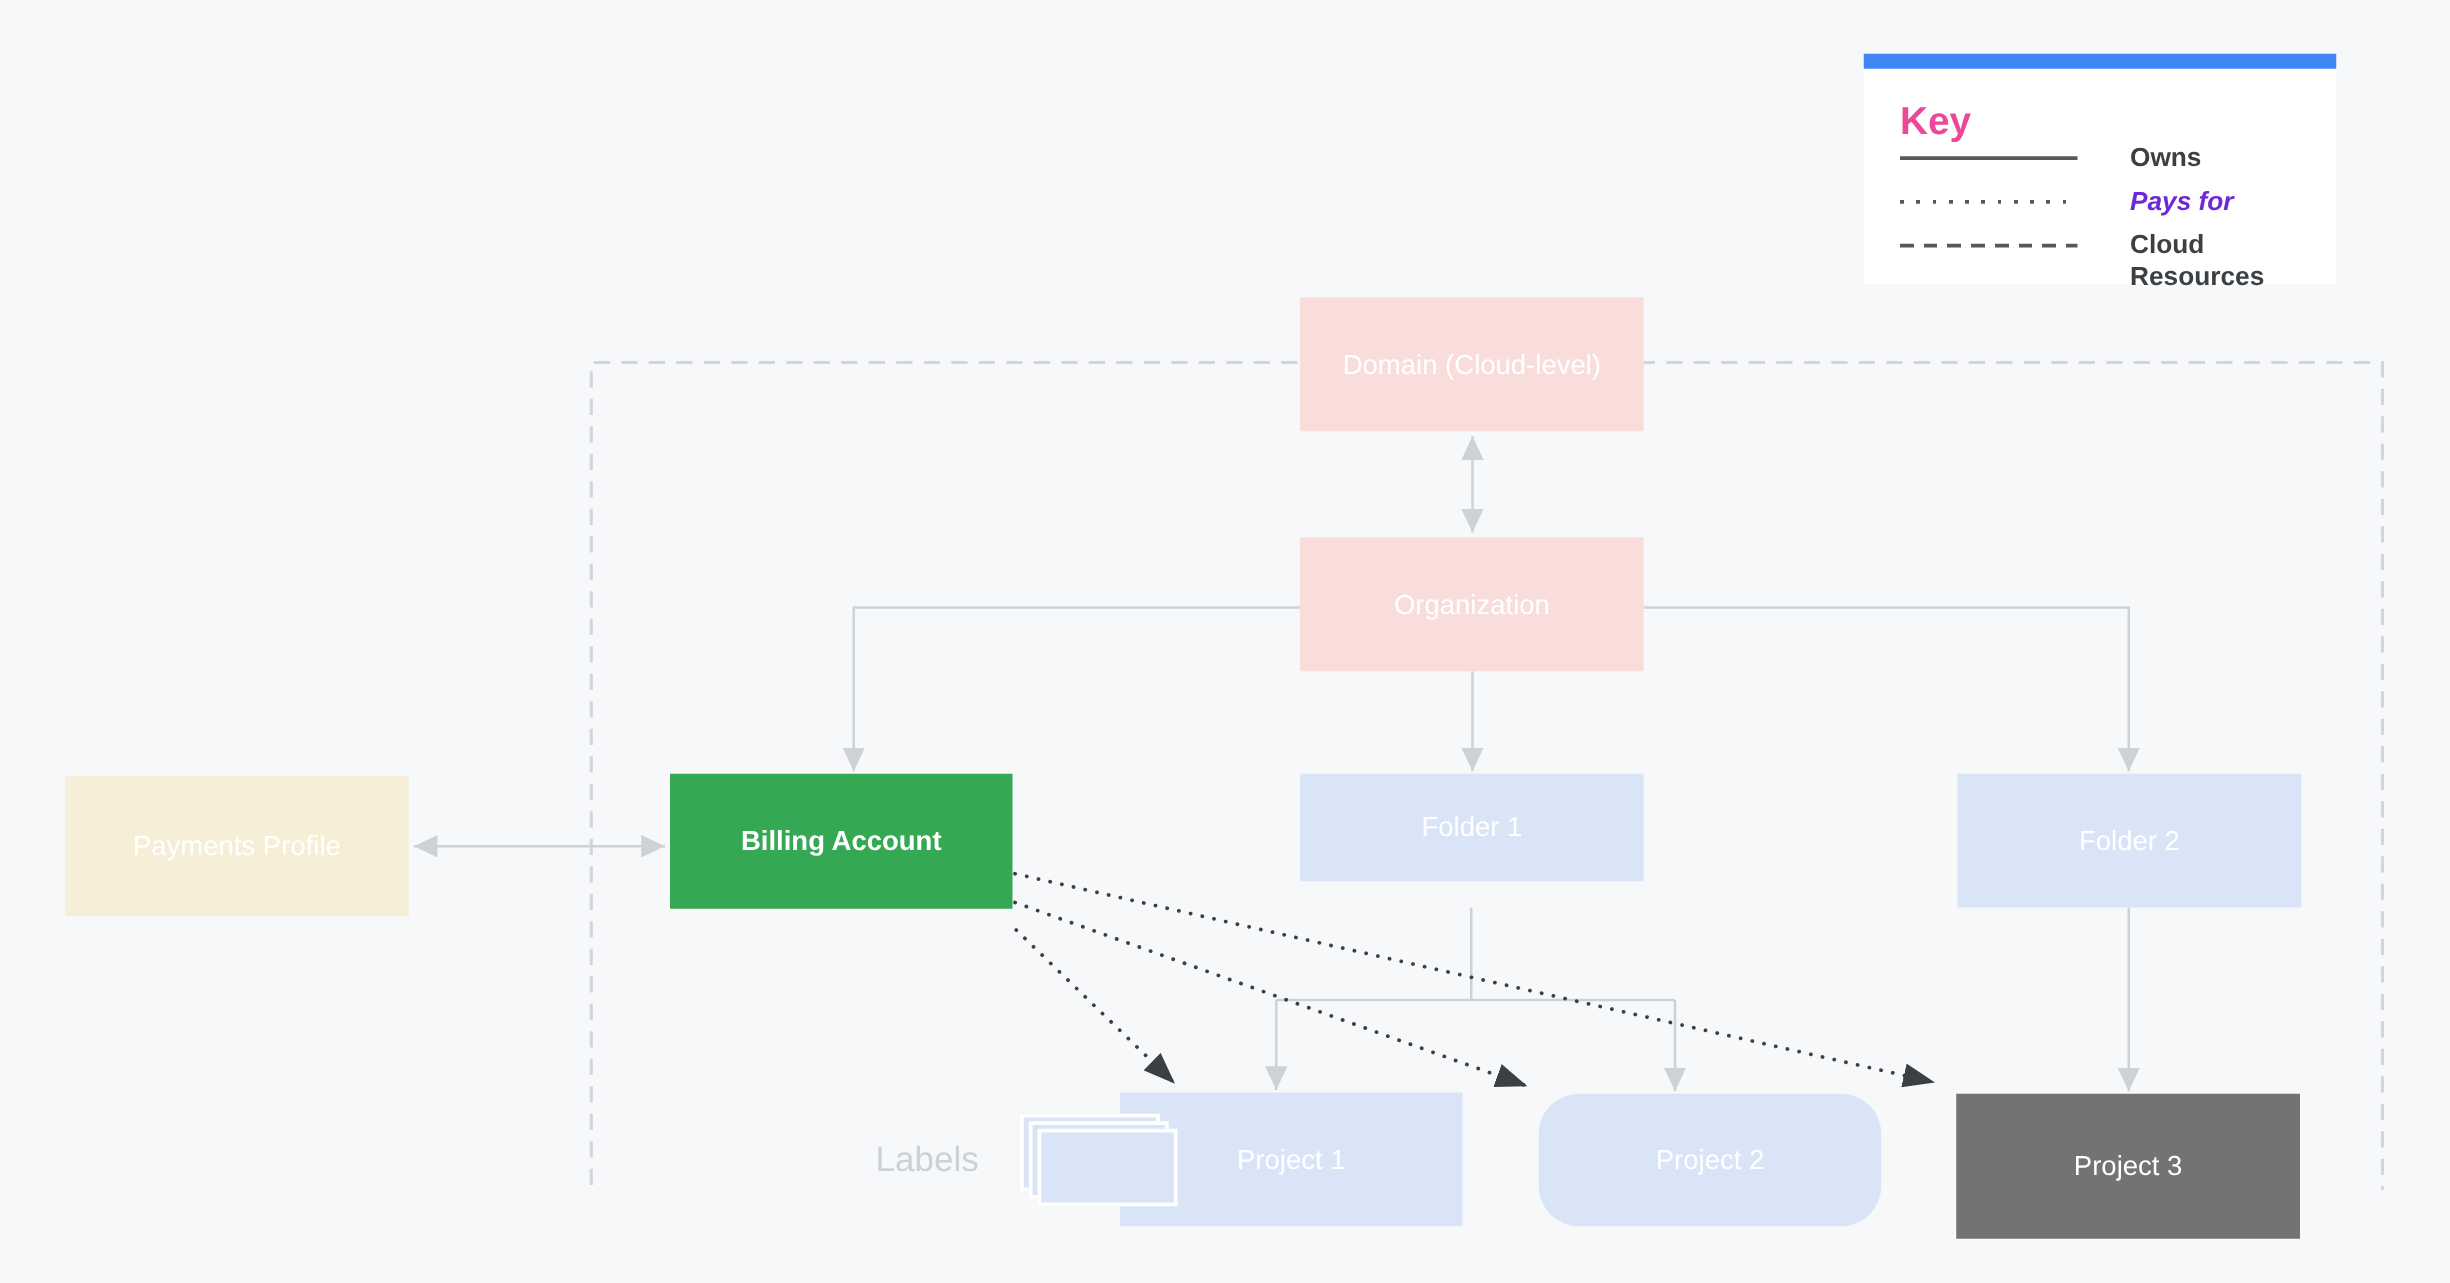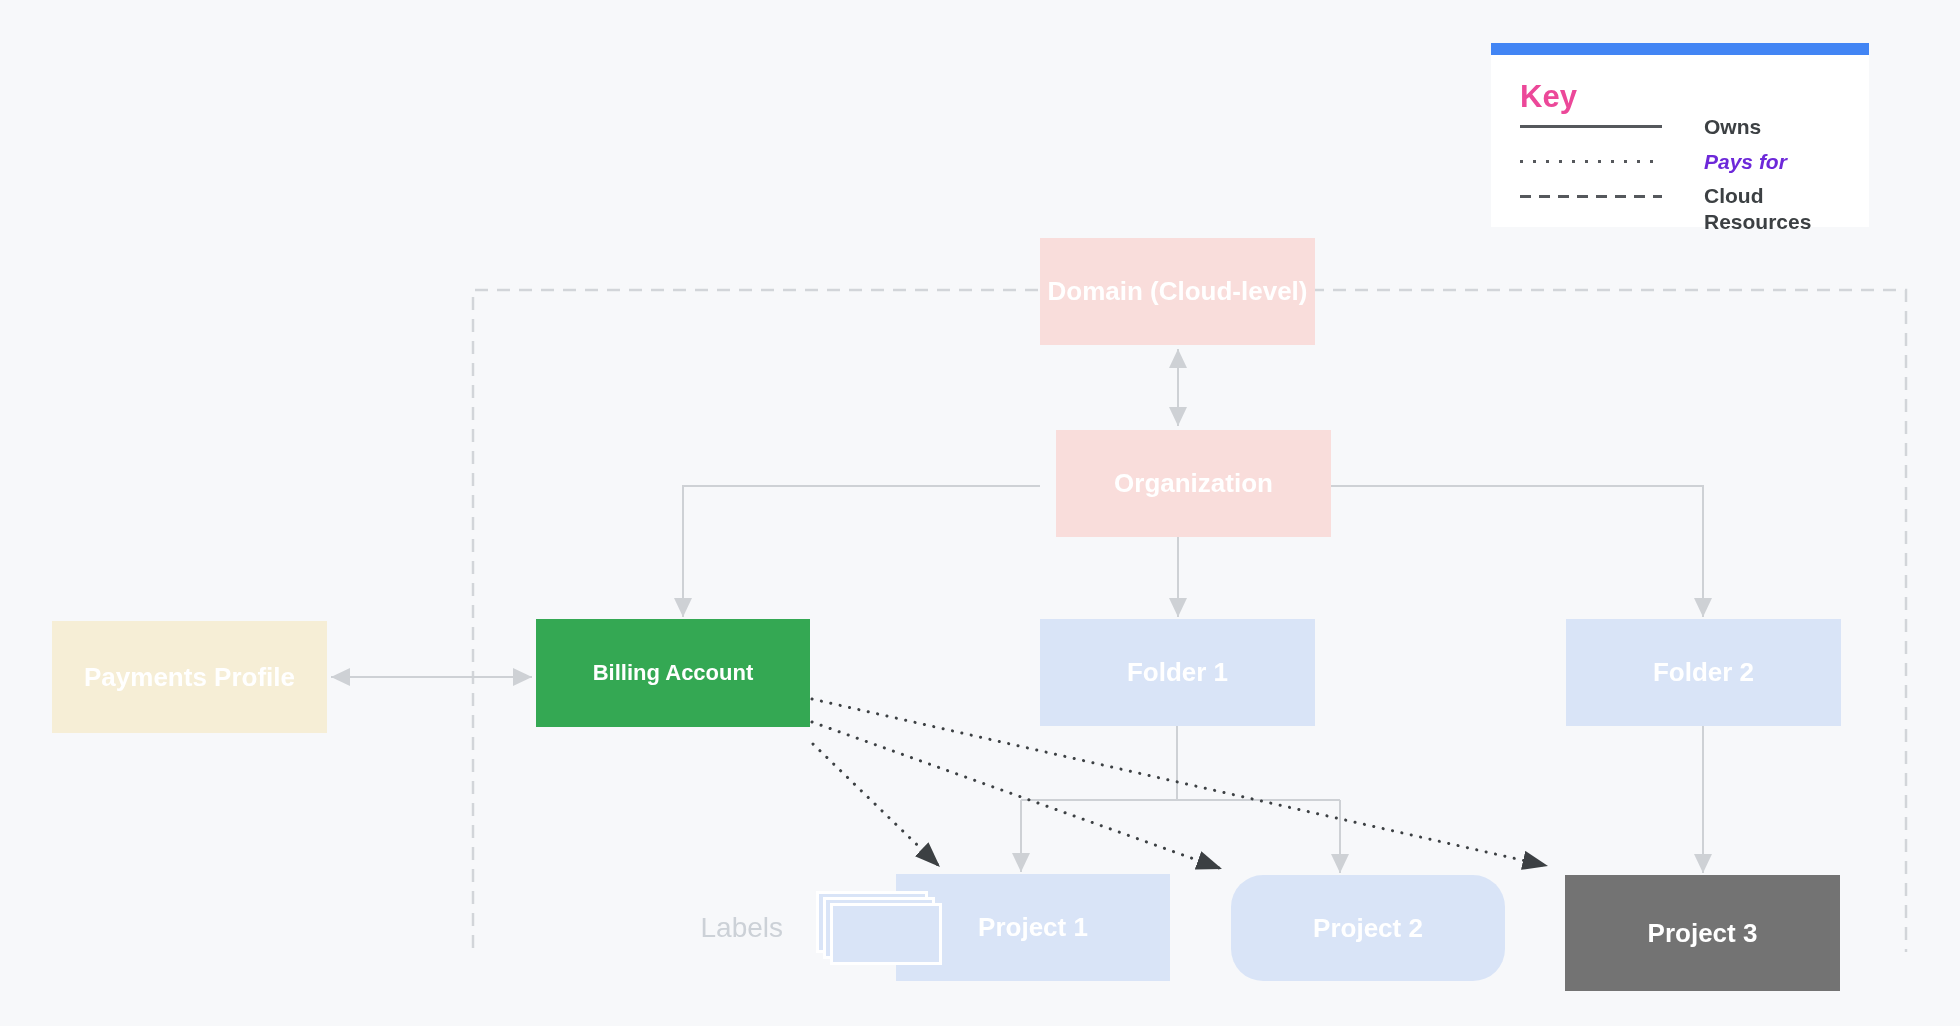--- a/index.html
+++ b/index.html
@@ -26,22 +26,22 @@
     left: 0;
     top: 0;
     width: 1960px;
     height: 1026px;
   }
   .node {
     position: absolute;
     display: flex;
     align-items: center;
     justify-content: center;
-    font-size: 26px;
-    font-weight: 700;
+    font-size: 22px;
+    font-weight: 400;
     text-align: center;
   }
   .node.bold {
     font-weight: 700;
     font-size: 22px;
   }
   .labels-caption {
     position: absolute;
     left: 633px;
     top: 912px;
@@ -140,33 +140,33 @@
     <path d="M812,699 L1548,866" fill="none" stroke="#3c4043" stroke-width="3" stroke-dasharray="0.1 9.5" stroke-linecap="round" marker-end="url(#da)"></path>
     <path d="M812,722 L1222,869" fill="none" stroke="#3c4043" stroke-width="3" stroke-dasharray="0.1 9.5" stroke-linecap="round" marker-end="url(#da)"></path>
     <path d="M813,744 L940,867" fill="none" stroke="#3c4043" stroke-width="3" stroke-dasharray="0.1 9.5" stroke-linecap="round" marker-end="url(#da)"></path>
   </svg>
 
 
   <div class="node" style="left: 1040px; top: 238px; width: 275px; height: 107px; background-color: rgb(249, 221, 219); color: rgb(255, 255, 255);">
     <span>Domain (Cloud-level)</span>
   </div>
 
-  <div class="node" style="left: 1040px; top: 430px; width: 275px; height: 107px; background-color: rgb(249, 221, 219); color: rgb(255, 255, 255); margin-left: 16px;">
+  <div class="node" style="left: 1040px; top: 430px; width: 275px; height: 107px; background-color: rgb(249, 221, 219); color: rgb(255, 255, 255);">
     <span>Organization</span>
   </div>
 
   <div class="node" style="left: 52px; top: 621px; width: 275px; height: 112px; background-color: rgb(246, 238, 214); color: rgb(255, 255, 255);">
     <span>Payments Profile</span>
   </div>
 
   <div class="node bold" style="left: 536px; top: 619px; width: 274px; height: 108px; background-color: rgb(52, 168, 83); color: rgb(255, 255, 255);">
     <span>Billing Account</span>
   </div>
 
-  <div class="node" style="left: 1040px; top: 619px; width: 275px; height: 107px; background-color: rgb(217, 228, 247); color: rgb(255, 255, 255);">
+  <div class="node" style="left: 1040px; top: 619px; width: 275px; height: 86px; background-color: rgb(217, 228, 247); color: rgb(255, 255, 255);">
     <span>Folder 1</span>
   </div>
 
   <div class="node" style="left: 1566px; top: 619px; width: 275px; height: 107px; background-color: rgb(217, 228, 247); color: rgb(255, 255, 255);">
     <span>Folder 2</span>
   </div>
 
   <div class="node" style="left: 896px; top: 874px; width: 274px; height: 107px; background-color: rgb(217, 228, 247); color: rgb(255, 255, 255);">
     <span>Project 1</span>
   </div>

